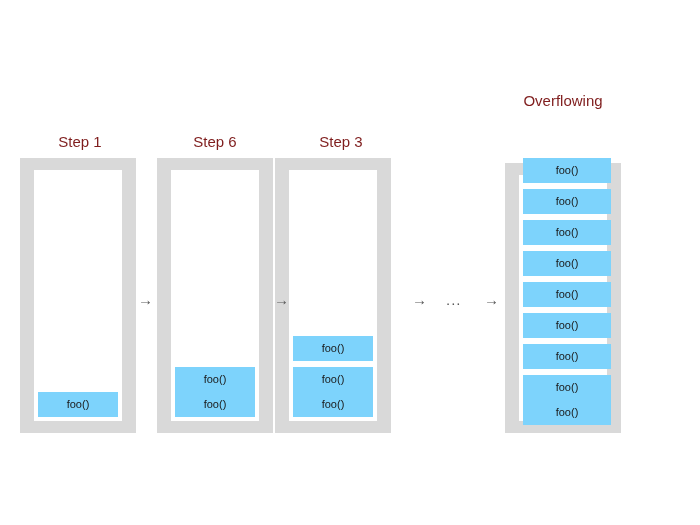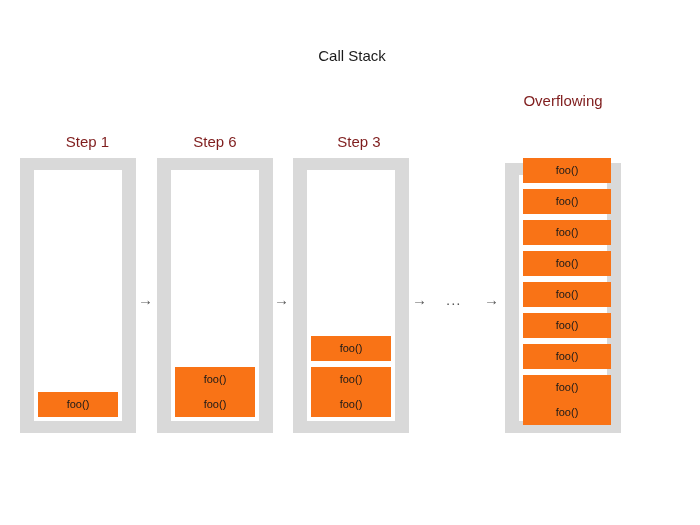--- a/index.html
+++ b/index.html
@@ -47,21 +47,21 @@
 
   .slots{
     position:absolute;
     display:flex;
     flex-direction:column-reverse;
     justify-content:flex-start;
     box-sizing:border-box;
   }
 
   .slot{
-    background:#f97316;
+    background:#7dd3fc;
     color:#1a1a1a;
     font-size:11px;
     line-height:25px;
     height:25px;
     text-align:center;
     margin-top:6px;
     box-sizing:border-box;
     white-space:nowrap;
   }
   .slot:first-child{margin-top:0;}
@@ -81,23 +81,22 @@
     line-height:16px;
     letter-spacing:1px;
     white-space:nowrap;
   }
 </style>
 </head>
 <body>
 
 <div id="canvas">
 
-  <div class="title" style="left:252px;top:47px;width:200px;">Call Stack</div>
 
-  <div class="column" style="left:20px;top:133px;width:120px;height:300px;padding-left:15px;">
+  <div class="column" style="left:20px;top:133px;width:120px;height:300px;">
     <div class="col-label" style="top:0px;">Step 1</div>
     <div class="frame" style="left:0px;top:25px;width:116px;height:275px;">
       <div class="frame-inner" style="left:14px;top:12px;width:88px;height:251px;">
         <div class="slots" style="left:4px;right:4px;bottom:4px;">
           <div class="slot">foo()</div>
         </div>
       </div>
     </div>
   </div>
 
@@ -106,21 +105,21 @@
     <div class="frame" style="left:0px;top:25px;width:116px;height:275px;">
       <div class="frame-inner" style="left:14px;top:12px;width:88px;height:251px;">
         <div class="slots" style="left:4px;right:4px;bottom:4px;">
           <div class="slot">foo()</div>
           <div class="slot">foo()</div>
         </div>
       </div>
     </div>
   </div>
 
-  <div class="column" style="left:293px;top:133px;width:132px;height:300px;">
+  <div class="column" style="left:275px;top:133px;width:132px;height:300px;">
     <div class="col-label" style="top:0px;">Step 3</div>
     <div class="frame" style="left:0px;top:25px;width:116px;height:275px;">
       <div class="frame-inner" style="left:14px;top:12px;width:88px;height:251px;">
         <div class="slots" style="left:4px;right:4px;bottom:4px;">
           <div class="slot">foo()</div>
           <div class="slot">foo()</div>
           <div class="slot">foo()</div>
         </div>
       </div>
     </div>

